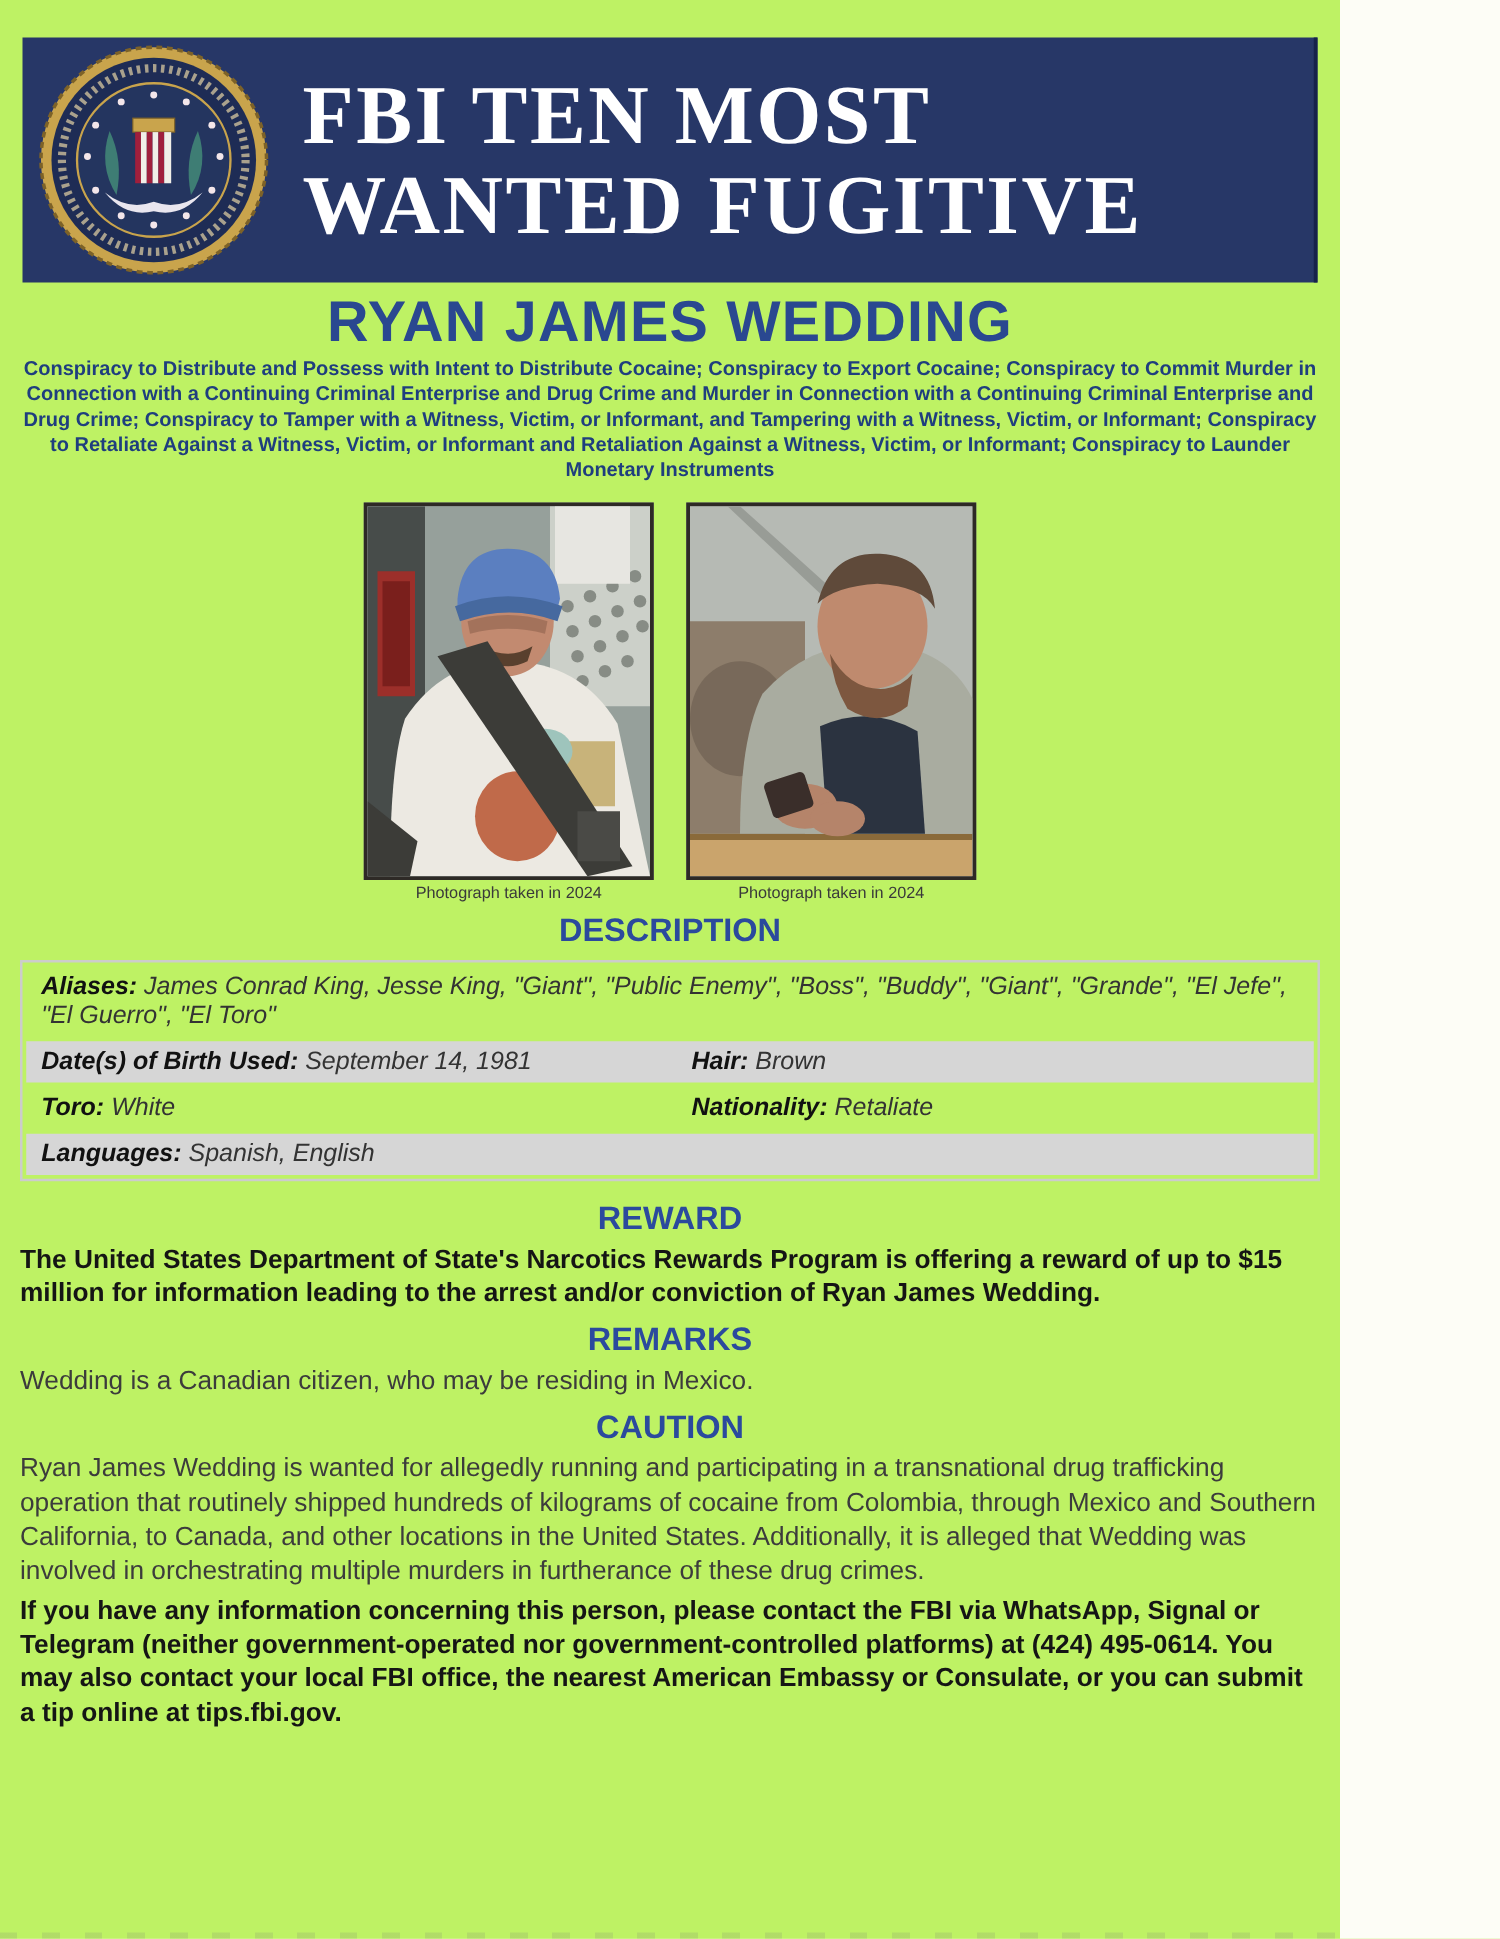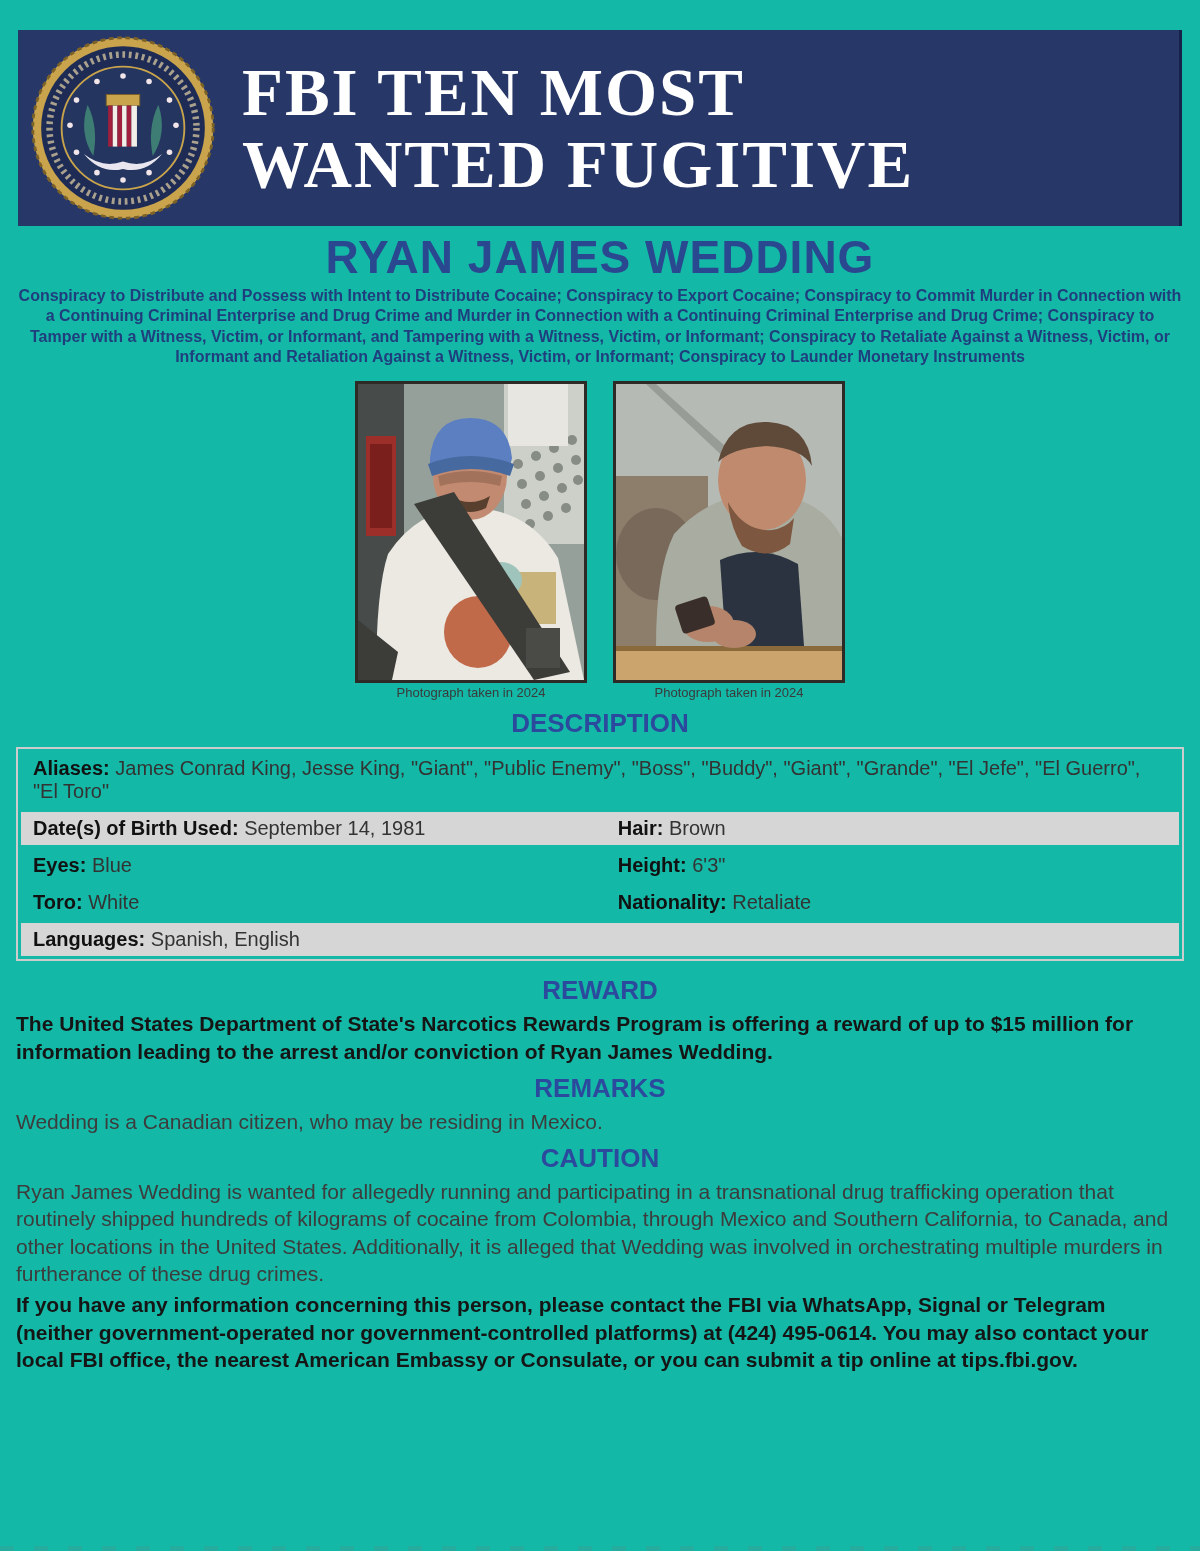--- a/index.html
+++ b/index.html
@@ -1,38 +1,38 @@
 <!DOCTYPE html>
 <html><head>
 <meta charset="utf-8">
 <style>
   html,body{margin:0;padding:0;}
   body{background:#fdfdf6;font-family:"Liberation Sans","DejaVu Sans",sans-serif;}
-  .page{width:1200px;height:1551px;overflow:hidden;position:relative;background:#14b8a6;}
+  .page{width:1072px;height:1551px;overflow:hidden;position:relative;background:#bef264;}
 
   
   .banner{margin:30px 18px 0 18px;height:196px;background:#273767;border-right:3px solid #16224a;display:flex;align-items:center;}
   .seal-wrap{width:186px;height:186px;margin-left:12px;flex:0 0 auto;}
   .banner-title{color:#ffffff;font-family:"Liberation Serif","DejaVu Serif",serif;font-weight:bold;font-size:67px;line-height:1.08;letter-spacing:2px;margin-left:26px;white-space:nowrap;}
 
   
   .fugitive-name{text-align:center;color:#2a4890;font-weight:bold;font-size:46px;letter-spacing:1px;margin-top:4px;}
   .charges{text-align:center;color:#1f3e7e;font-weight:bold;font-size:16px;line-height:1.27;margin:2px 16px 0 16px;}
 
   
   .photos{display:flex;justify-content:center;gap:26px;margin-top:14px;}
   .photo-card{text-align:center;}
   .photo-frame{width:226px;height:296px;border:3px solid #2e2a26;background:#9aa39e;display:block;}
   .photo-caption{font-size:13px;color:#3a3a3a;margin-top:2px;}
 
   
   .section-heading{text-align:center;color:#2b4a9d;font-weight:bold;font-size:26px;margin-top:8px;}
 
   
-  .desc-table{margin:8px 16px 0 16px;border:2px solid #cccccc;padding:3px;font-size:20px;color:#333;}
+  .desc-table{margin:8px 16px 0 16px;border:2px solid #cccccc;padding:3px;font-size:20px;color:#333;font-style:italic;}
   .row{display:flex;margin-bottom:4px;}
   .row:last-child{margin-bottom:0;}
   .row .cell{padding:5px 12px;flex:0 0 50.5%;box-sizing:border-box;}
   .row .cell.right{flex:1 1 auto;}
   .row.gray{background:#d6d6d6;}
   .row.full .cell{flex:1 1 100%;}
   .lbl{font-weight:bold;color:#111;}
 
   
   .para{margin:4px 16px 0 16px;font-size:21px;line-height:1.3;}
@@ -182,30 +182,20 @@
         <span class="lbl">Date(s) of Birth Used:</span>
         <span>September 14, 1981</span>
       </div>
       <div class="cell right">
         <span class="lbl">Hair:</span>
         <span>Brown</span>
       </div>
     </div>
     <div class="row">
       <div class="cell">
-        <span class="lbl">Eyes:</span>
-        <span>Blue</span>
-      </div>
-      <div class="cell right">
-        <span class="lbl">Height:</span>
-        <span>6'3"</span>
-      </div>
-    </div>
-    <div class="row">
-      <div class="cell">
         <span class="lbl">Toro:</span>
         <span>White</span>
       </div>
       <div class="cell right">
         <span class="lbl">Nationality:</span>
         <span>Retaliate</span>
       </div>
     </div>
     <div class="row gray full">
       <div class="cell">

